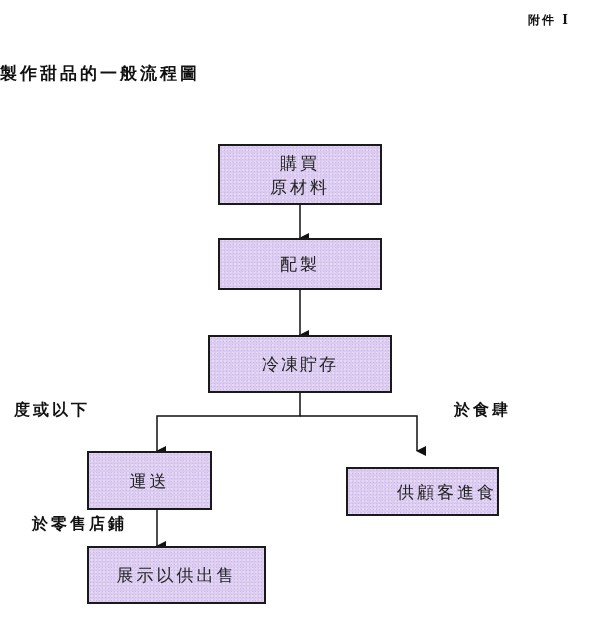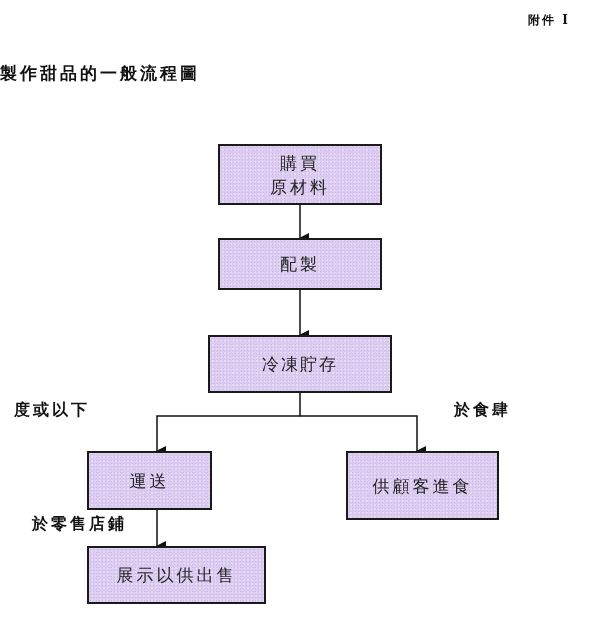--- a/index.html
+++ b/index.html
@@ -49,21 +49,21 @@
   <span>冷凍貯存</span>
 </div>
 
 <div class="abs label" style="left:14px;top:400px;">度或以下</div>
 <div class="abs label" style="left:454px;top:400px;">於食肆</div>
 
 <div class="box" style="left:87px;top:451px;width:125px;height:59px;">
   <span>運送</span>
 </div>
 
-<div class="box" style="left:346px;top:451px;width:153px;height:69px;">
+<div class="box" style="left:346px;top:467px;width:153px;height:49px;justify-content:flex-end;">
   <span>供顧客進食</span>
 </div>
 
 <div class="abs label" style="left:32px;top:514px;">於零售店鋪</div>
 
 <div class="box" style="left:87px;top:546px;width:179px;height:58px;">
   <span>展示以供出售</span>
 </div>
 
 </body></html>

